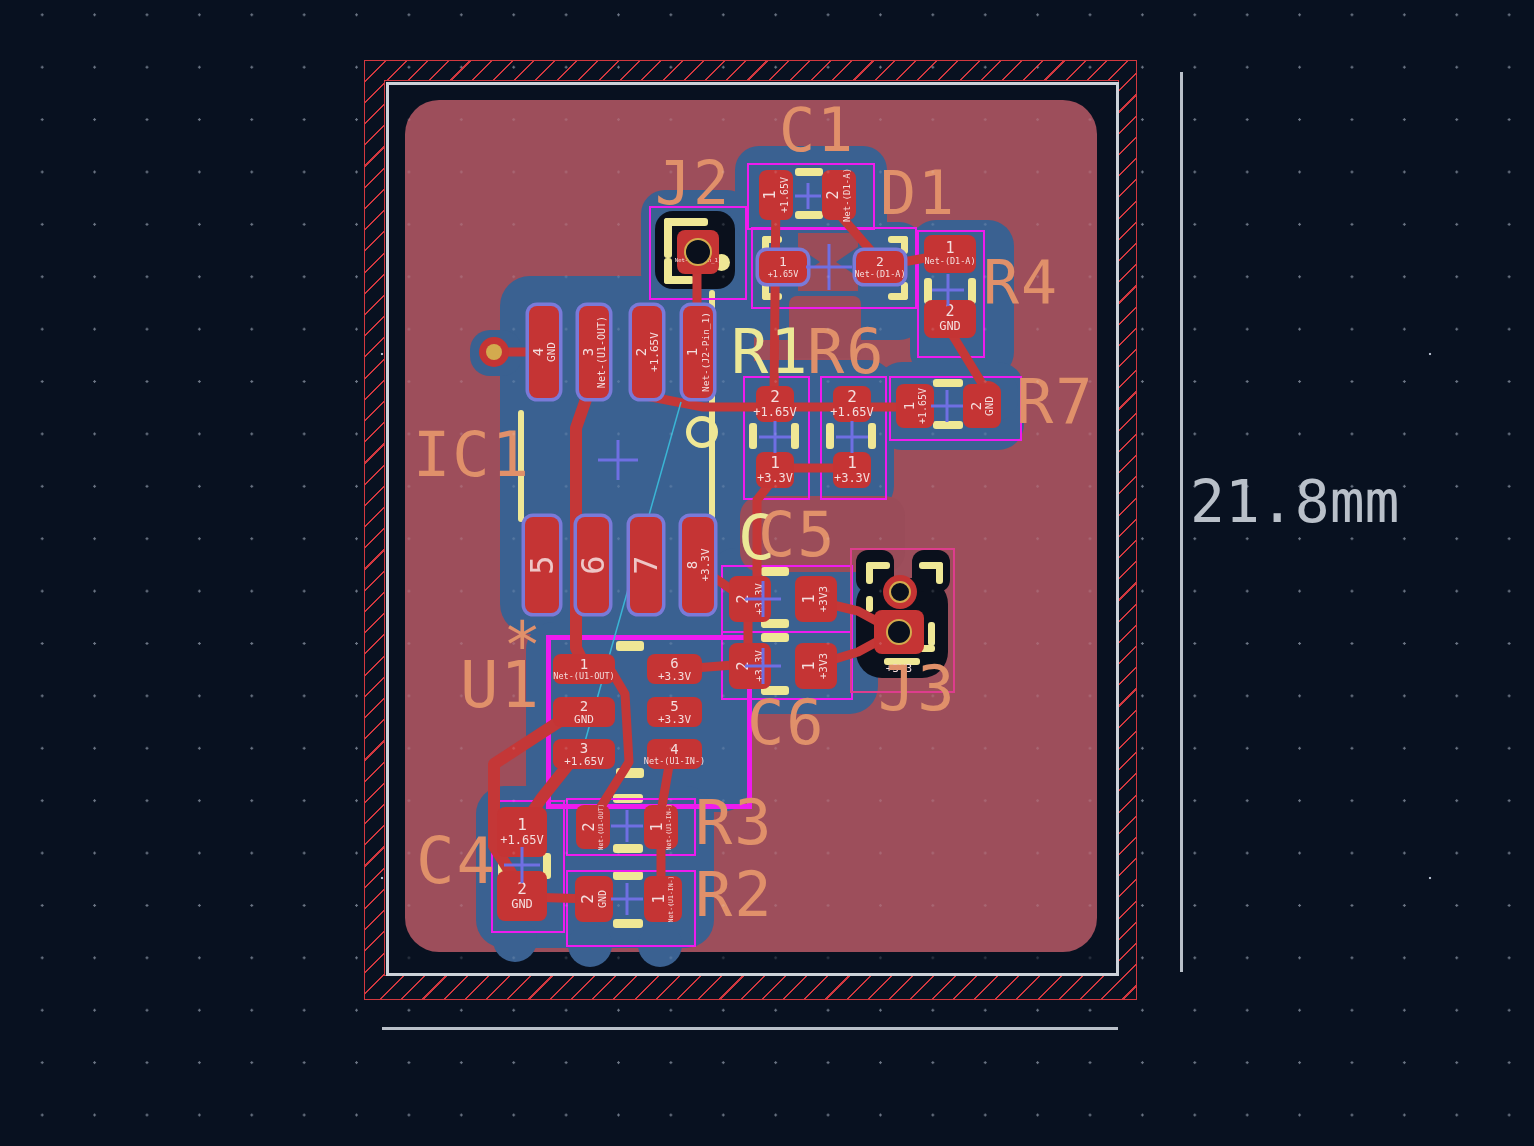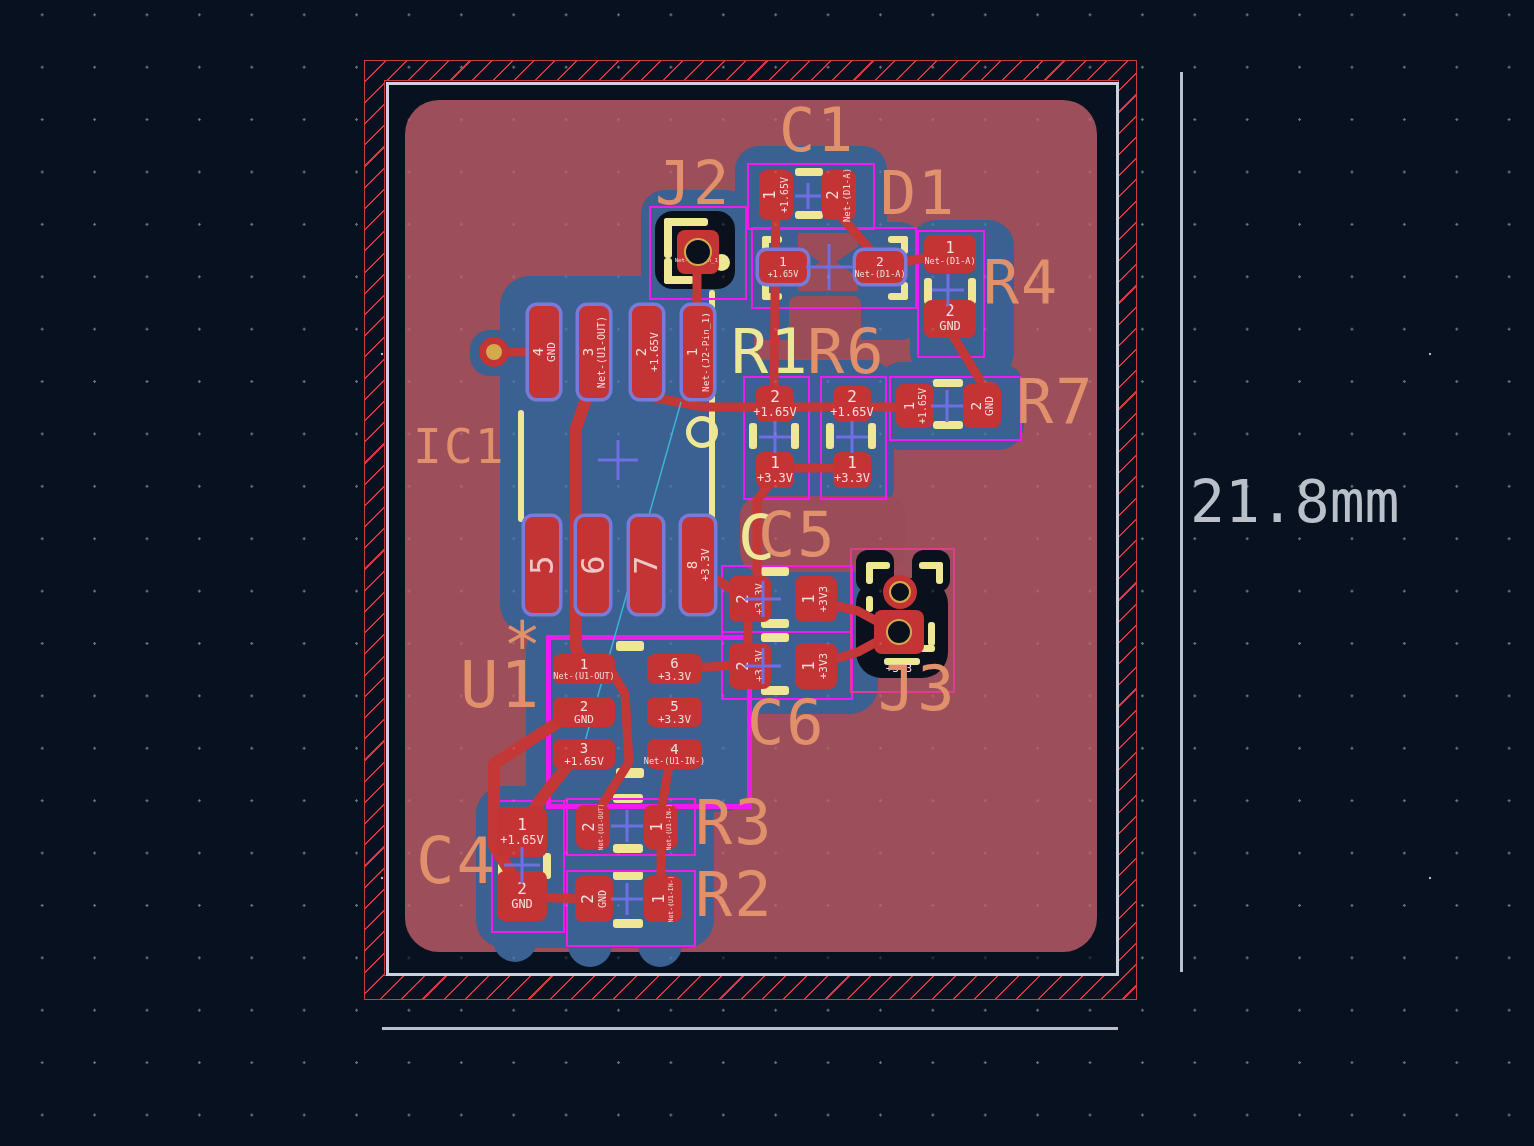--- a/index.html
+++ b/index.html
@@ -279,21 +279,21 @@
         <div class="plabel rot" style="width: 96px; height: 32px;">
           <span style="font-size: 32px; color: rgb(238, 198, 198);">7</span>
         </div>
       </div>
       <div class="abs pad outl" style="left: 682px; top: 517px; width: 32px; height: 96px;">
         <div class="plabel rot" style="width: 96px; height: 32px;">
           <span style="font-size: 14px;">8</span>
           <span style="font-size: 11px;">+3.3V</span>
         </div>
       </div>
-      <div class="abs ref" style="left: 413px; top: 418px; font-size: 48px;">IC1</div>
+      <div class="abs ref" style="left: 413px; top: 418px; font-size: 62px;">IC1</div>
       <div class="abs pad" style="left: 729px; top: 576px; width: 42px; height: 46px;">
         <div class="plabel rot" style="width: 46px; height: 42px;">
           <span style="font-size: 15px;">2</span>
           <span style="font-size: 10.5px;">+3.3V</span>
         </div>
       </div>
       <div class="abs pad" style="left: 795px; top: 576px; width: 42px; height: 46px;">
         <div class="plabel rot" style="width: 46px; height: 42px;">
           <span style="font-size: 15px;">1</span>
           <span style="font-size: 11px;">+3V3</span>

